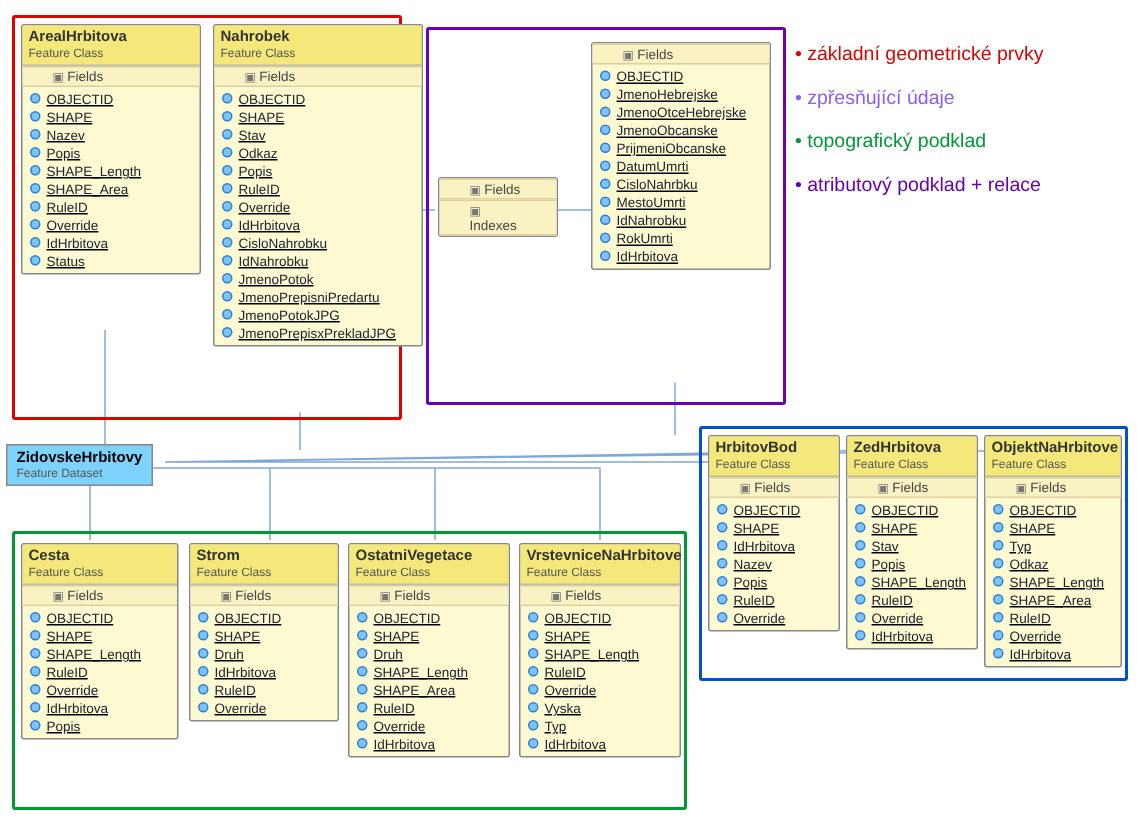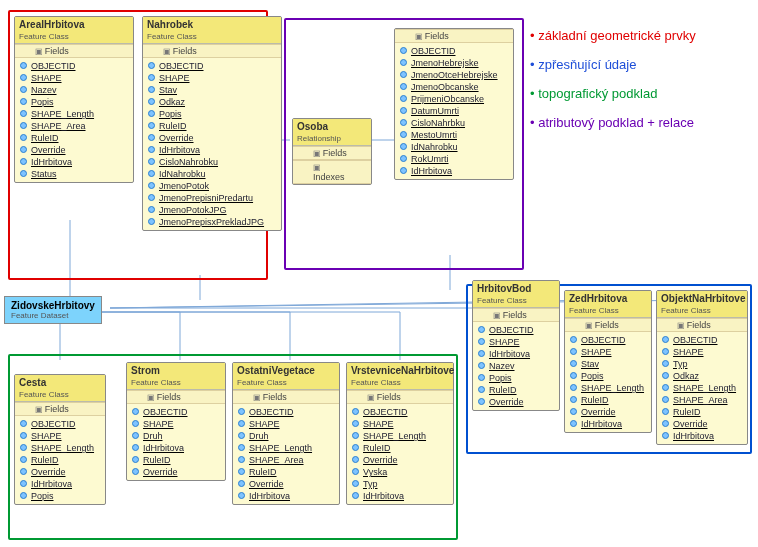--- a/index.html
+++ b/index.html
@@ -22,21 +22,21 @@
   .fld { padding: 1px 0 1px 16px; font-size: 9px; color: #223; position: relative; white-space: nowrap; overflow: hidden; }
   .fld .dot { position: absolute; left: 5px; top: 2px; width: 7px; height: 7px; background: #7ec3ff; border: 1px solid #2b7fd0; border-radius: 50%; }
 
   .ds { position: absolute; background: #7dd3fc; border: 1px solid #888; padding: 3px 6px; font-size: 10px; z-index: 3; }
   .ds .ttl { font-weight: bold; }
   .ds .sub { font-size: 8px; color: #555; }
 
   .legend { position: absolute; left: 530px; top: 28px; font-size: 13px; font-weight: normal; z-index: 3; }
   .legend div { margin-bottom: 14px; }
   .lg-red    { color: #e00000; }
-  .lg-blue   { color: #1d4ed8; }
+  .lg-blue   { color: #8b5cf6; }
   .lg-green  { color: #009933; }
   .lg-purple { color: #6a00b3; }
 </style>
 </head>
 <body>
 
 <svg class="lines">
   <g stroke="#7fa8d8" stroke-width="1" fill="none">
     <line x1="70" y1="220" x2="70" y2="300"></line>
     <line x1="200" y1="275" x2="200" y2="300"></line>
@@ -103,24 +103,20 @@
       <div class="fld"><span class="dot"></span>CisloNahrobku</div>
       <div class="fld"><span class="dot"></span>IdNahrobku</div>
       <div class="fld"><span class="dot"></span>JmenoPotok</div>
       <div class="fld"><span class="dot"></span>JmenoPrepisniPredartu</div>
       <div class="fld"><span class="dot"></span>JmenoPotokJPG</div>
       <div class="fld"><span class="dot"></span>JmenoPrepisxPrekladJPG</div>
     </div>
 </div>
 
 <div class="tbl" style="left:292px; top:118px; width:80px;">
-  <div class="tbl-hdr">
-    <span class="tbl-title">Osoba</span>
-    <span class="tbl-sub">Relationship</span>
-  </div>
   <div class="sec">Fields</div>
   <div class="sec">Indexes</div>
 </div>
 
 <div class="tbl" style="left:394px; top:28px; width:120px;">
   <div class="sec">Fields</div>
   <div class="flds">
       <div class="fld"><span class="dot"></span>OBJECTID</div>
       <div class="fld"><span class="dot"></span>JmenoHebrejske</div>
       <div class="fld"><span class="dot"></span>JmenoOtceHebrejske</div>
@@ -128,21 +124,21 @@
       <div class="fld"><span class="dot"></span>PrijmeniObcanske</div>
       <div class="fld"><span class="dot"></span>DatumUmrti</div>
       <div class="fld"><span class="dot"></span>CisloNahrbku</div>
       <div class="fld"><span class="dot"></span>MestoUmrti</div>
       <div class="fld"><span class="dot"></span>IdNahrobku</div>
       <div class="fld"><span class="dot"></span>RokUmrti</div>
       <div class="fld"><span class="dot"></span>IdHrbitova</div>
     </div>
 </div>
 
-<div class="tbl" style="left:14px; top:374px; width:92px;">
+<div class="tbl" style="left:14px; top:362px; width:105px;">
   <div class="tbl-hdr">
     <span class="tbl-title">Cesta</span>
     <span class="tbl-sub">Feature Class</span>
   </div>
   <div class="sec">Fields</div>
   <div class="flds">
       <div class="fld"><span class="dot"></span>OBJECTID</div>
       <div class="fld"><span class="dot"></span>SHAPE</div>
       <div class="fld"><span class="dot"></span>SHAPE_Length</div>
       <div class="fld"><span class="dot"></span>RuleID</div>
@@ -197,21 +193,21 @@
       <div class="fld"><span class="dot"></span>SHAPE</div>
       <div class="fld"><span class="dot"></span>SHAPE_Length</div>
       <div class="fld"><span class="dot"></span>RuleID</div>
       <div class="fld"><span class="dot"></span>Override</div>
       <div class="fld"><span class="dot"></span>Vyska</div>
       <div class="fld"><span class="dot"></span>Typ</div>
       <div class="fld"><span class="dot"></span>IdHrbitova</div>
     </div>
 </div>
 
-<div class="tbl" style="left:472px; top:280px; width:88px;">
+<div class="tbl" style="left:472px; top:290px; width:88px;">
   <div class="tbl-hdr">
     <span class="tbl-title">HrbitovBod</span>
     <span class="tbl-sub">Feature Class</span>
   </div>
   <div class="sec">Fields</div>
   <div class="flds">
       <div class="fld"><span class="dot"></span>OBJECTID</div>
       <div class="fld"><span class="dot"></span>SHAPE</div>
       <div class="fld"><span class="dot"></span>IdHrbitova</div>
       <div class="fld"><span class="dot"></span>Nazev</div>

